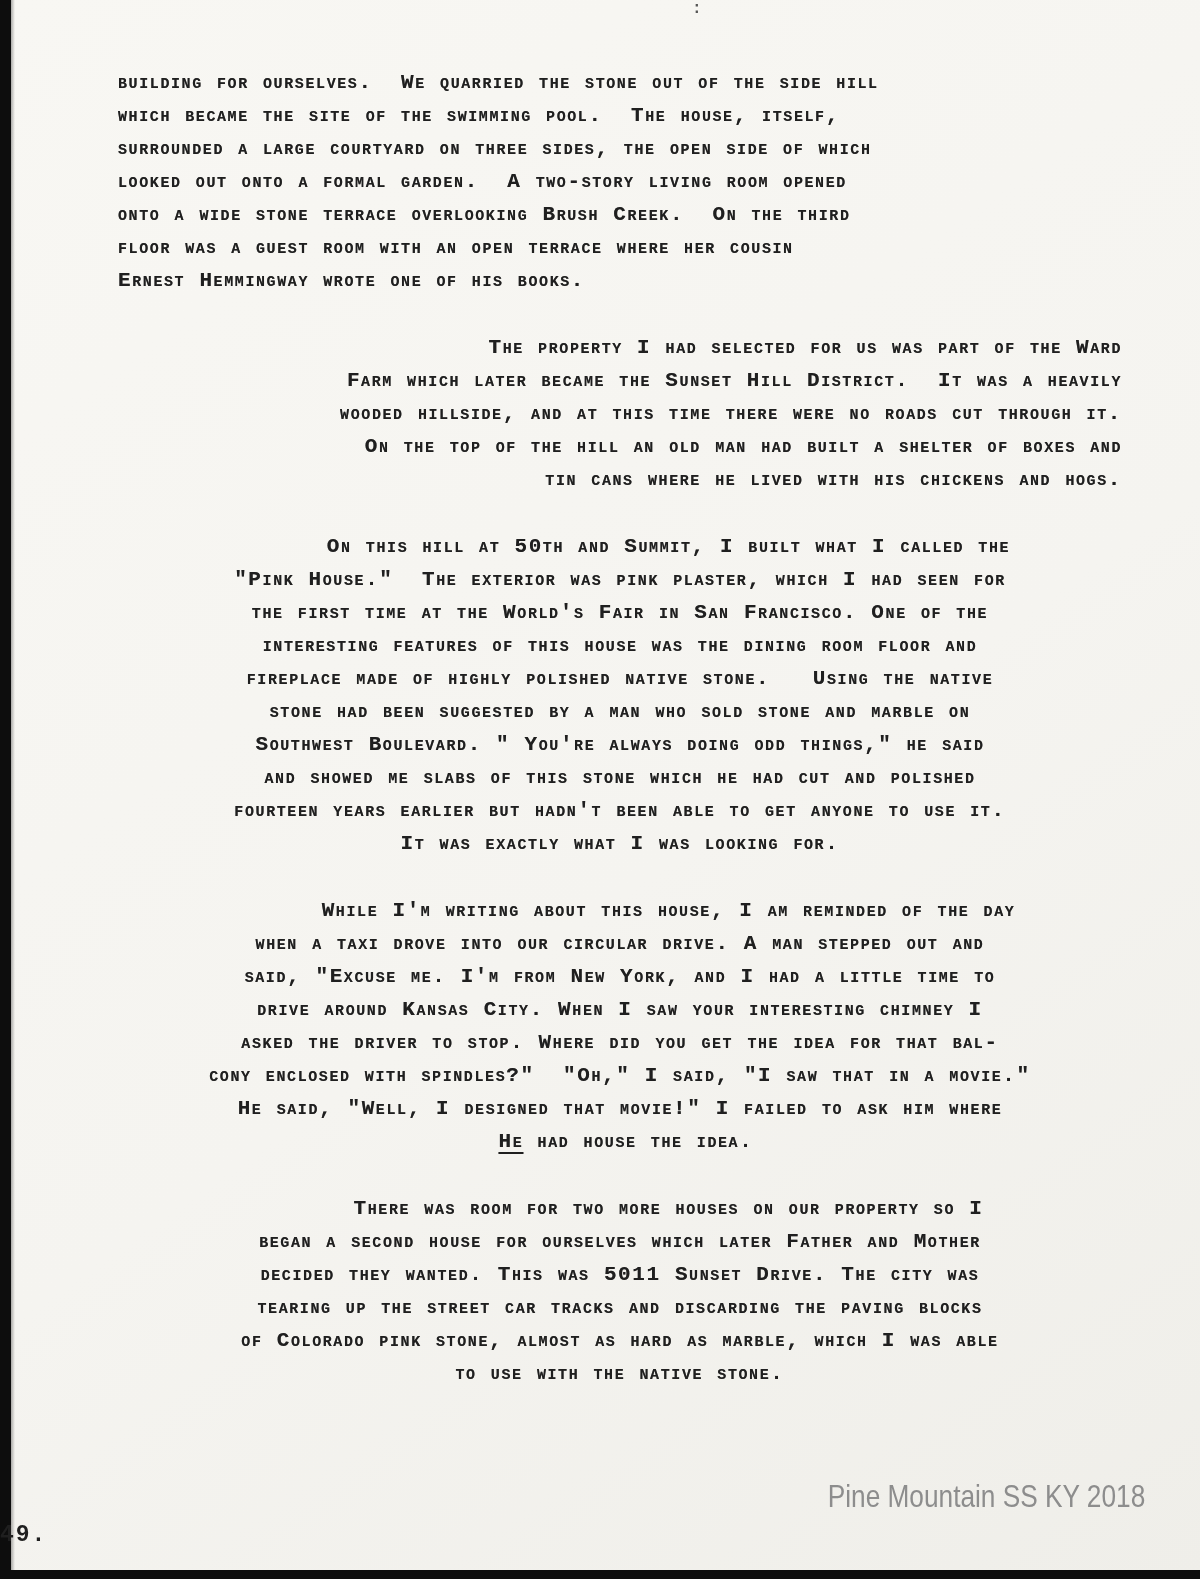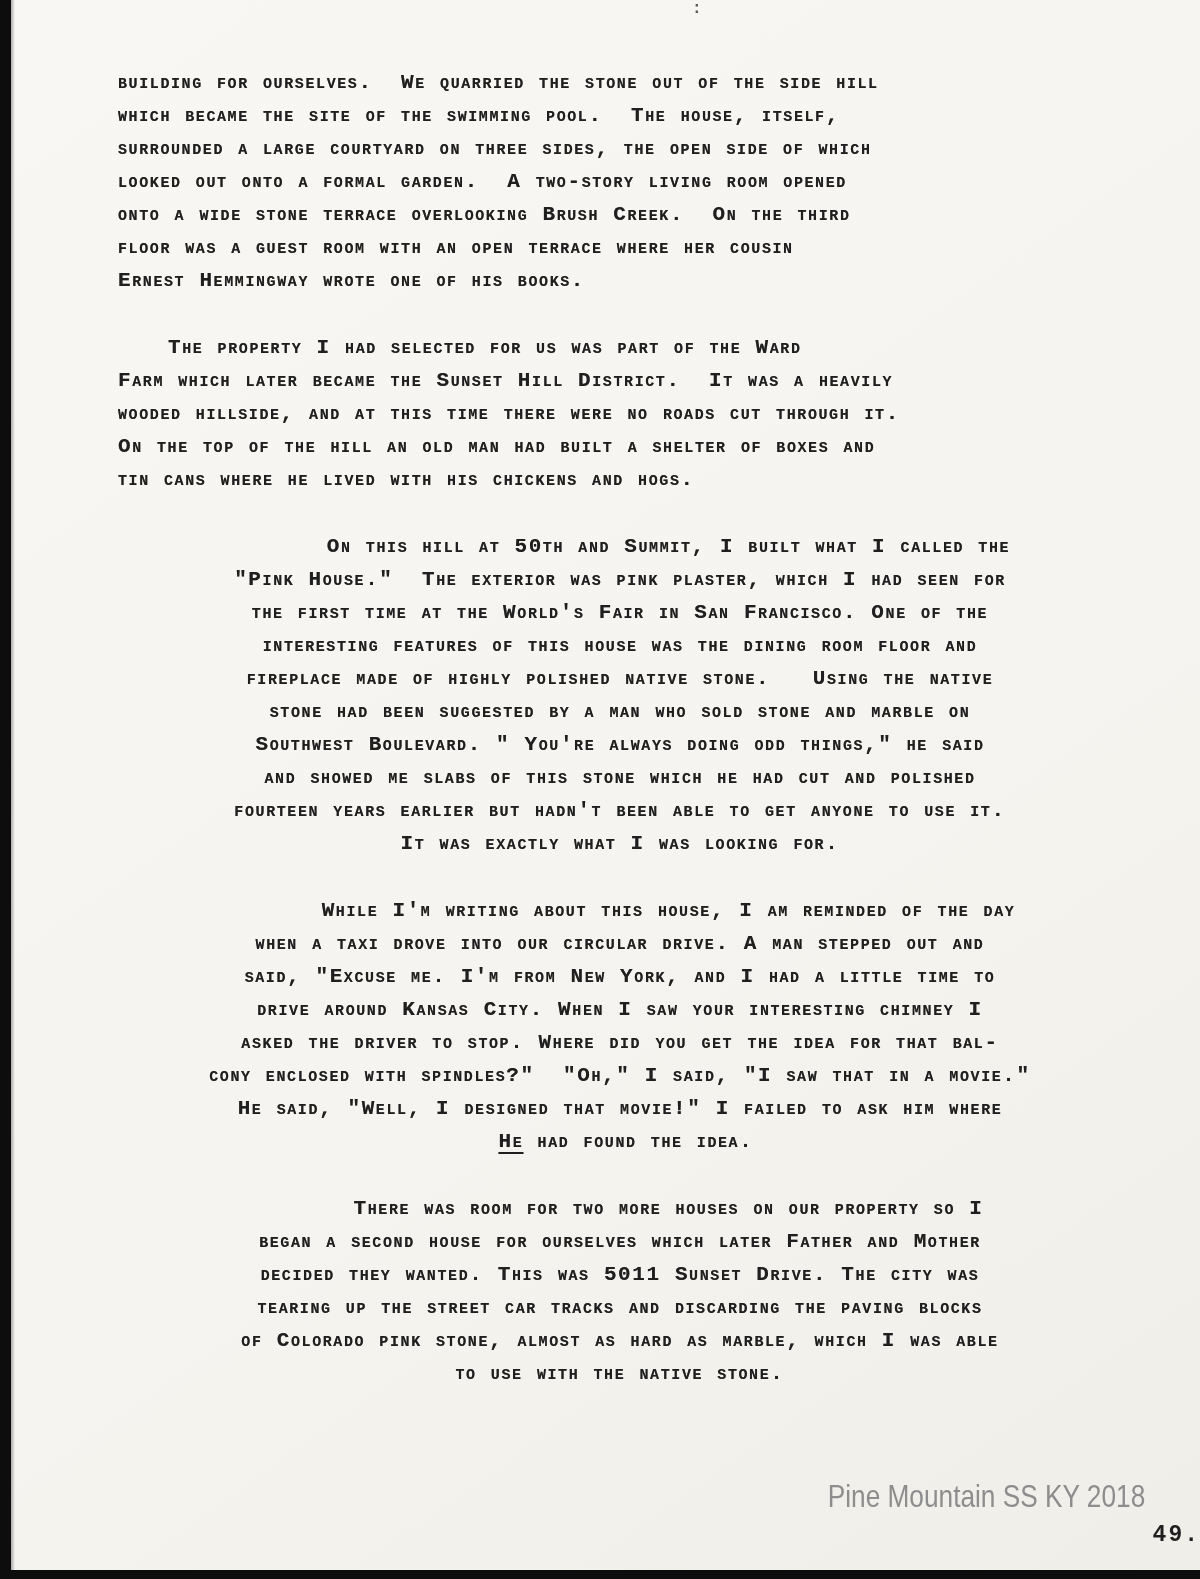--- a/index.html
+++ b/index.html
@@ -47,21 +47,21 @@
     line-height: 33px;
     font-weight: 700;
     font-variant: small-caps;
     letter-spacing: 1.6px;
     text-shadow: 0 0 0.5px rgba(20,20,20,0.55);
   }
   p.para {
     margin: 0 0 34px 0;
     white-space: pre-wrap;
   }
-  .indent-sm { text-indent: 50px; }
+  .indent-sm { text-indent: 50px; text-align: right; }
   .indent-lg { text-indent: 97px; text-align: center; }
   .uline {
     text-decoration: underline;
     text-decoration-thickness: 2px;
     text-underline-offset: 5px;
     margin-left: 12px;
   }
 
   .watermark {
     position: absolute;
@@ -73,21 +73,21 @@
     letter-spacing: 0px;
     transform: scaleX(0.82);
     transform-origin: 100% 50%;
     white-space: nowrap;
   }
 
   .page-number {
     position: absolute;
     left: 0; right: 0;
     top: 1522px;
-    text-align: right;
+    text-align: left;
     font-size: 23px;
     font-weight: 700;
     letter-spacing: 2px;
     color: #1f1f1f;
   }
 </style>
 </head>
 <body>
 
 <div class="page">
@@ -124,21 +124,21 @@
 fourteen years earlier but hadn't been able to get anyone to use it.
 It was exactly what I was looking for.</p>
 
     <p class="para indent-lg"><span>While I'm writing about this house, I am reminded of the day
 when a taxi drove into our circular drive. A man stepped out and
 said, "Excuse me. I'm from New York, and I had a little time to
 drive around Kansas City. When I saw your interesting chimney I
 asked the driver to stop. Where did you get the idea for that bal-
 cony enclosed with spindles?"  "Oh," I said, "I saw that in a movie."
 He said, "Well, I designed that movie!" I failed to ask him where
-</span><span class="uline">He</span><span> had found the idea.</span></p>
+</span><span class="uline">He</span><span> had house the idea.</span></p>
 
     <p class="para indent-lg">There was room for two more houses on our property so I
 began a second house for ourselves which later Father and Mother
 decided they wanted. This was 5011 Sunset Drive. The city was
 tearing up the street car tracks and discarding the paving blocks
 of Colorado pink stone, almost as hard as marble, which I was able
 to use with the native stone.</p>
 
   </div>
 

